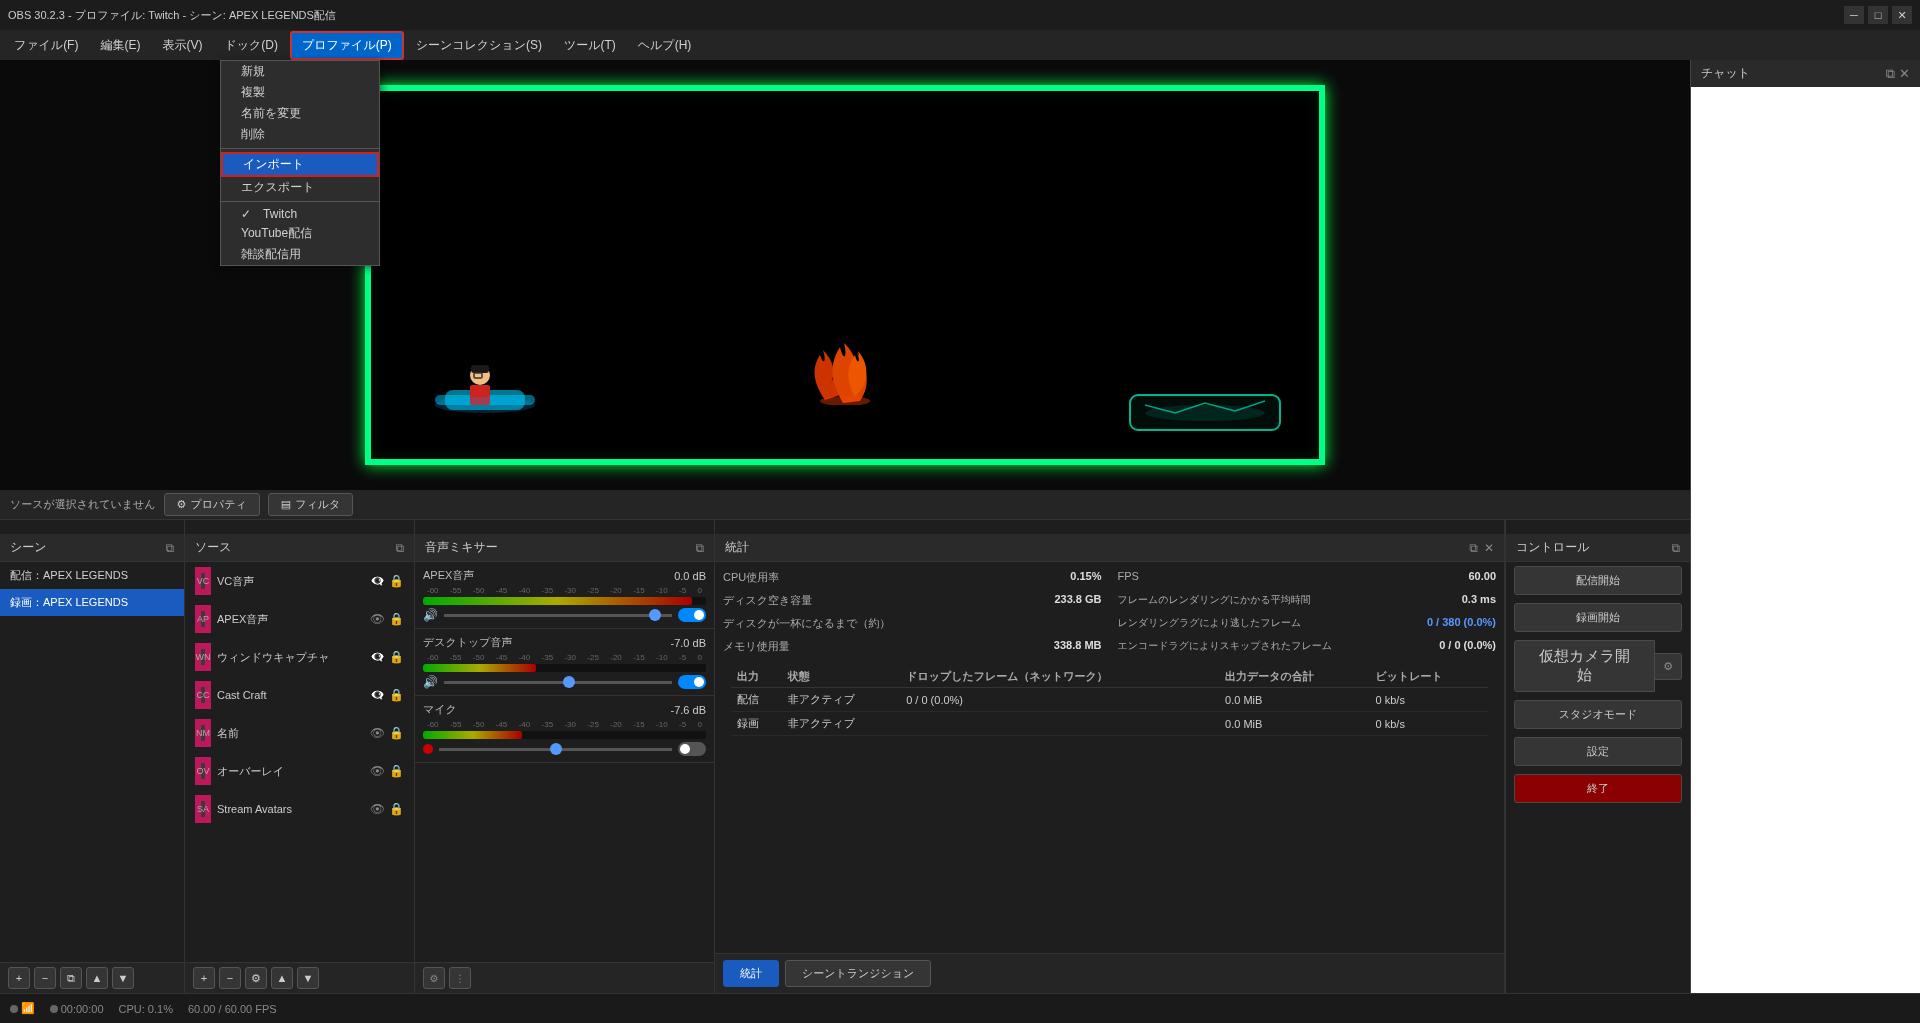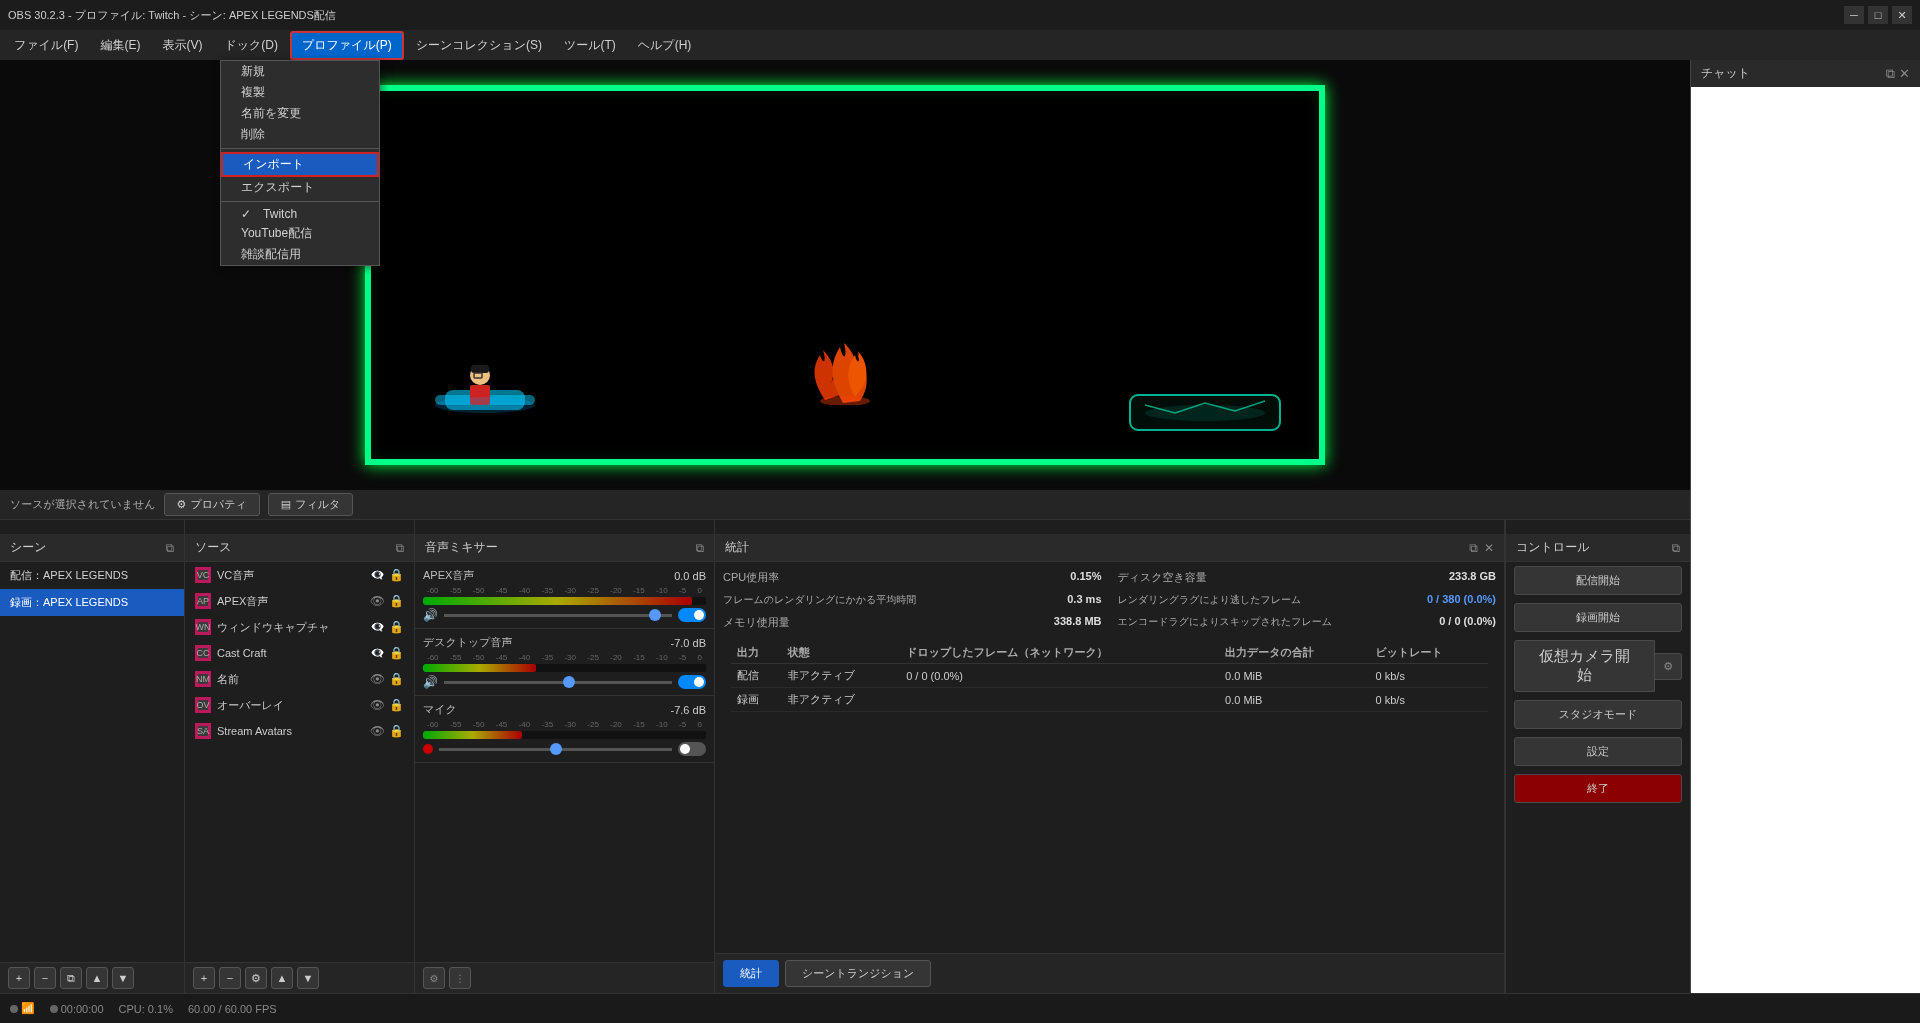--- a/index.html
+++ b/index.html
@@ -235,23 +235,23 @@
     .source-item {
       padding: 5px 10px;
       display: flex;
       align-items: center;
       gap: 6px;
       font-size: 11px;
       cursor: pointer;
     }
     .source-icon {
       width: 16px;
-      height: 16px;
+      height: 28px;
       background: #3a3a3a;
-      border: 3px solid #be185d;
+      border: 6px solid #be185d;
       display: flex;
       align-items: center;
       justify-content: center;
       font-size: 9px;
       color: #aaa;
       flex-shrink: 0;
     }
     .source-name { flex: 1; color: #ccc; }
     .source-actions {
       display: flex;
@@ -892,26 +892,34 @@
         <span class="panel-header-icon">⧉</span>
         <span class="panel-header-icon">✕</span>
       </div>
     </div>
     <div style="display:grid; grid-template-columns:1fr 1fr; padding:4px 0;">
       <div class="stat-row">
         <span class="stat-label">CPU使用率</span>
         <span class="stat-value">0.15%</span>
       </div>
       <div class="stat-row">
+        <span class="stat-label">FPS</span>
+        <span class="stat-value">60.00</span>
+      </div>
+      <div class="stat-row">
         <span class="stat-label">ディスク空き容量</span>
         <span class="stat-value">233.8 GB</span>
       </div>
       <div class="stat-row">
         <span class="stat-label" style="font-size:10px;">フレームのレンダリングにかかる平均時間</span>
         <span class="stat-value">0.3 ms</span>
+      </div>
+      <div class="stat-row">
+        <span class="stat-label">ディスクが一杯になるまで（約）</span>
+        <span class="stat-value"></span>
       </div>
       <div class="stat-row">
         <span class="stat-label" style="font-size:10px;">レンダリングラグにより逃したフレーム</span>
         <span class="stat-value blue">0 / 380 (0.0%)</span>
       </div>
       <div class="stat-row">
         <span class="stat-label">メモリ使用量</span>
         <span class="stat-value">338.8 MB</span>
       </div>
       <div class="stat-row">

